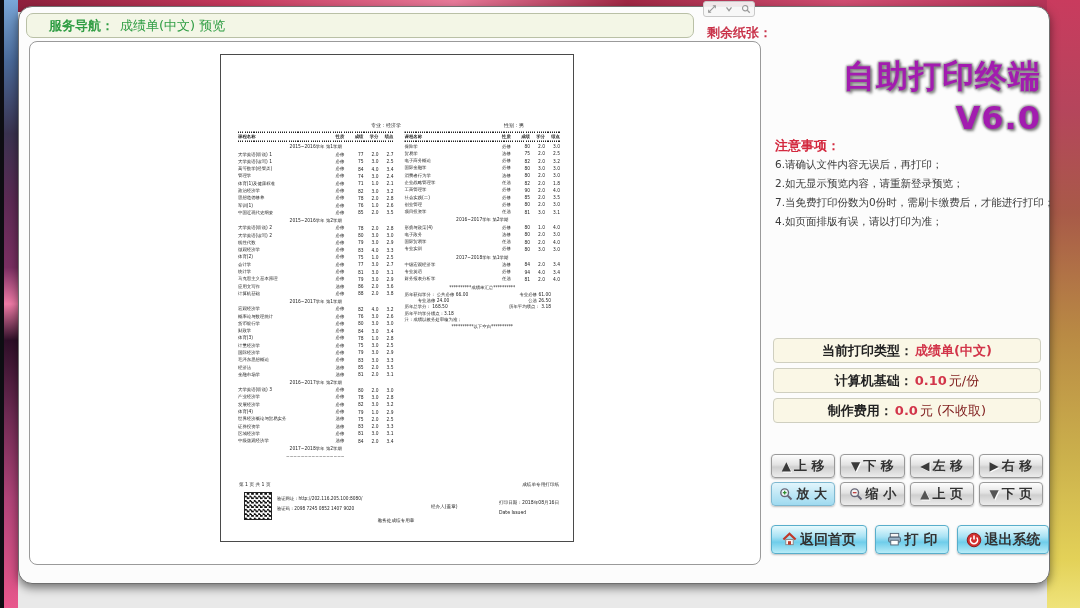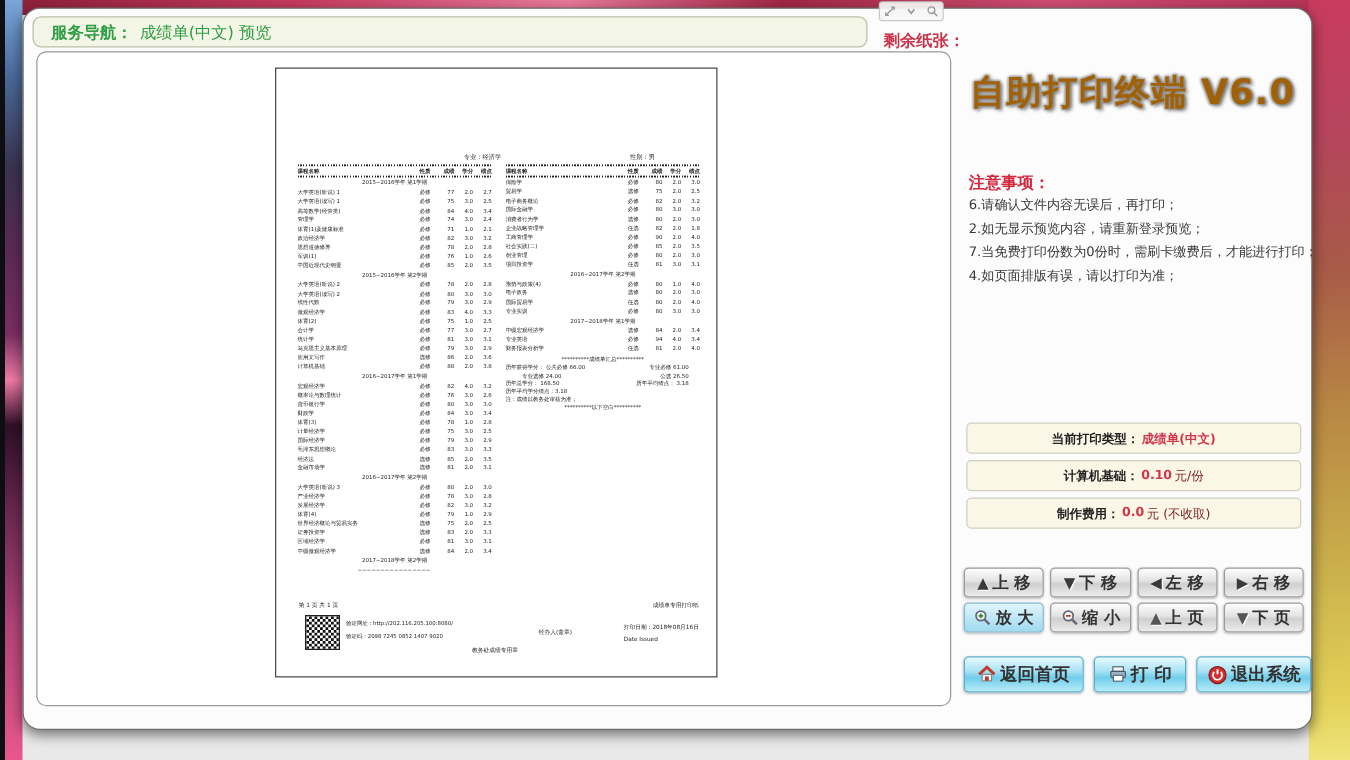--- a/index.html
+++ b/index.html
@@ -17,21 +17,21 @@
 
   .main-window{position:absolute;left:18px;top:6px;width:1030px;height:576px;z-index:3;
     background:#fcfcfc;border:1px solid #6f6f6f;border-radius:14px;box-shadow:0 4px 10px rgba(0,0,0,.5);}
 
   .win-icons{position:absolute;left:703px;top:1px;width:50px;height:14px;z-index:6;
     background:rgba(246,246,246,.92);border:1px solid #c9c9c9;border-radius:3px;
     display:flex;align-items:center;justify-content:space-around;}
   .win-icons svg{display:block;}
 
   .navbar{position:absolute;left:7px;top:6px;width:668px;height:25px;background:#f3f6e6;
-    border:1px solid #b9c0a6;border-radius:7px;display:flex;align-items:center;padding-left:14px;
+    border:1px solid #b9c0a6;border-radius:7px;display:flex;align-items:center;padding-left:22px;
     font-size:13px;color:#2f9d43;box-sizing:border-box;}
   .navbar .nav-label{font-weight:bold;margin-right:6px;}
   .paper-label{position:absolute;left:688px;top:17px;font-size:13px;font-weight:bold;color:#c9334a;}
 
   .preview-box{position:absolute;left:10px;top:34px;width:730px;height:522px;background:#fff;
     border:1px solid #9a9a9a;border-radius:8px;}
 
   
   .page{position:absolute;left:190px;top:12px;width:352px;height:486px;background:#fff;
     border:1px solid #4a4a4a;overflow:hidden;}
@@ -59,29 +59,29 @@
   .f-page{left:36px;top:852px;}
   .f-url{left:112px;top:882px;font-size:8.6px;}
   .f-code{left:112px;top:902px;font-size:8.6px;}
   .f-oper{left:420px;top:896px;}
   .f-seal{left:120px;top:924px;width:460px;text-align:center;}
   .f-paper{left:420px;top:852px;width:256px;text-align:right;}
   .f-date{left:556px;top:888px;}
   .f-issued{left:556px;top:908px;}
 
   
-  .panel-title{position:absolute;left:752px;top:48px;width:270px;text-align:center;font-size:28px;
-    font-weight:bold;color:#a16207;letter-spacing:1px;
+  .panel-title{position:absolute;left:752px;top:48px;width:270px;text-align:right;font-size:32px;
+    font-weight:bold;color:#a21caf;letter-spacing:1px;
     text-shadow:2px 2px 3px #7c7c7c,-1px -1px 2px #b5b5b5,1px -1px 2px #9a9a9a,-1px 1px 2px #9a9a9a;}
   .notice{position:absolute;left:756px;top:130px;width:272px;}
   .notice-heading{font-size:13px;font-weight:bold;color:#d3283e;}
   .notice-item{font-size:10.5px;color:#3a3a3a;line-height:19px;white-space:nowrap;}
   .info-rows{position:absolute;left:754px;top:331px;width:268px;}
   .info-row{height:23px;margin-bottom:5px;background:#faf7e6;border:1px solid #cfcfc0;border-radius:4px;
-    display:flex;align-items:center;justify-content:center;font-size:10px;color:#222;}
+    display:flex;align-items:center;justify-content:center;font-size:13px;color:#222;}
   .info-row .ilabel{font-weight:bold;}
   .info-row .ivalue{color:#d2354a;font-weight:bold;margin-left:2px;}
   .info-row .isuffix{color:#7f1d1d;margin-left:2px;}
 
   .btn{border:1px solid #9a9a9a;border-radius:4px;display:flex;align-items:center;justify-content:center;
     gap:3px;font-size:13px;font-weight:bold;color:#333;cursor:pointer;box-shadow:0 1px 2px rgba(0,0,0,.25);
     background:linear-gradient(#fefefe,#e2e2e2 45%,#cfcfcf 55%,#ececec);}
   .btn.hl{background:linear-gradient(#e2f5fc,#bfe7f5 50%,#9fdaf0);border-color:#7fb8d0;}
   .btn.cyan{font-size:14px;background:linear-gradient(#e8fafd,#a8e2f4 40%,#6fcdea 60%,#b8ecf8);border-color:#58aecb;}
   .btn-grid{position:absolute;left:752px;top:447px;width:272px;display:grid;

